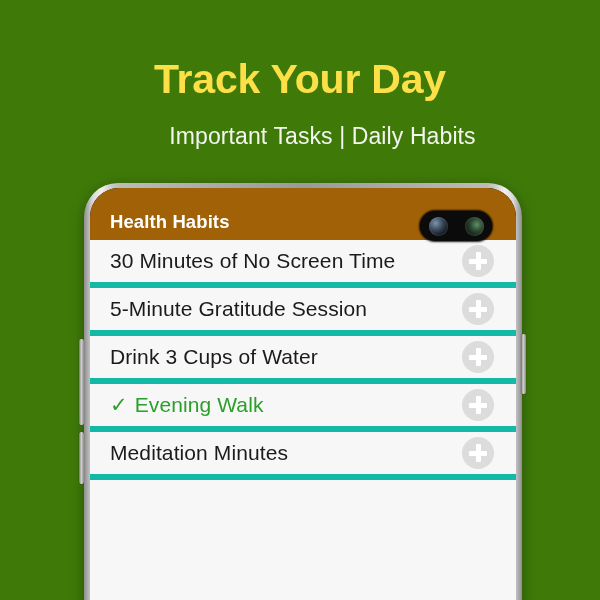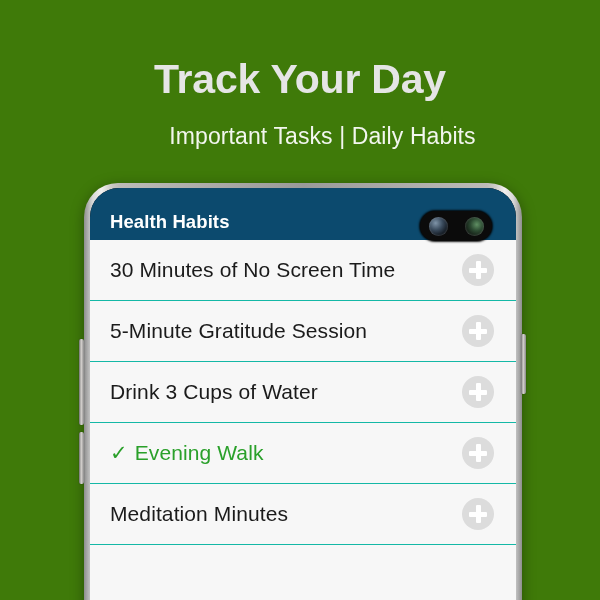--- a/index.html
+++ b/index.html
@@ -28,21 +28,21 @@
     top: 0;
     left: 0;
     width: 600px;
     text-align: center;
   }
   .headline {
     margin: 0;
     padding-top: 58px;
     font-size: 41px;
     font-weight: bold;
-    color: #e5e5e5;
+    color: #fde047;
     letter-spacing: -0.2px;
     line-height: 1.05;
   }
   .subhead {
     margin: 0;
     padding-top: 22px;
     font-size: 23px;
     font-weight: normal;
     color: #f2f6ee;
     letter-spacing: 0.1px;
@@ -93,21 +93,21 @@
     opacity: 0.95;
   }
 
   
   .app-bar {
     position: absolute;
     top: 0;
     left: 0;
     right: 0;
     height: 52px;
-    background: #0c4a6e;
+    background: #a16207;
     display: flex;
     align-items: flex-end;
     padding: 0 0 7px 20px;
     box-sizing: border-box;
   }
   .app-bar-title {
     font-size: 18.5px;
     font-weight: bold;
     color: #ffffff;
     letter-spacing: 0.1px;
@@ -151,26 +151,26 @@
     background: #f7f7f7;
     overflow: hidden;
   }
   .habit-list {
     list-style: none;
     margin: 0;
     padding: 0;
   }
   .habit-row {
     position: relative;
-    height: 61px;
+    height: 48px;
     display: flex;
     align-items: center;
     padding: 0 8px 0 20px;
     box-sizing: border-box;
-    border-bottom: 1px solid #14b8a6;
+    border-bottom: 6px solid #14b8a6;
     background: #f7f7f7;
   }
   .habit-label {
     font-size: 21px;
     color: #1b1b1b;
     letter-spacing: 0.1px;
     white-space: nowrap;
   }
   .habit-row.done .habit-label {
     color: #2aa02a;

